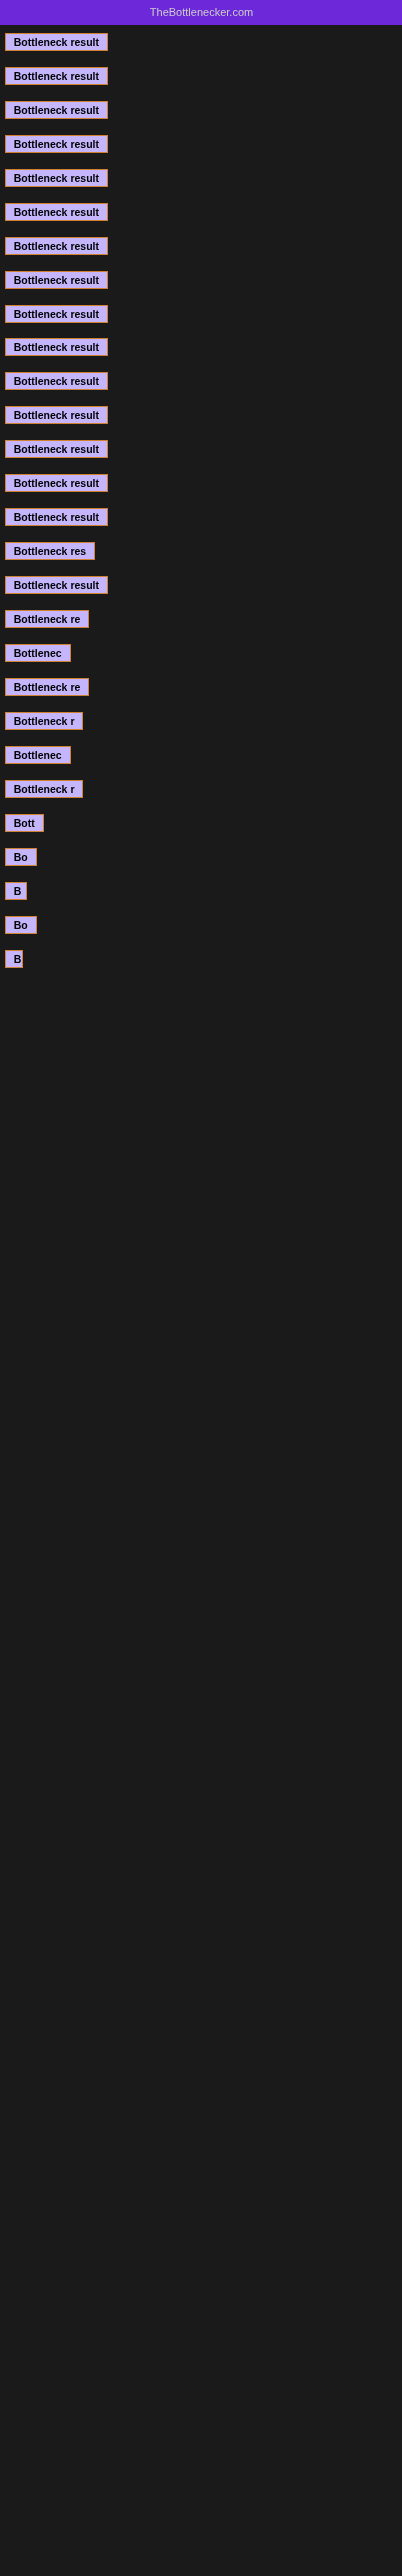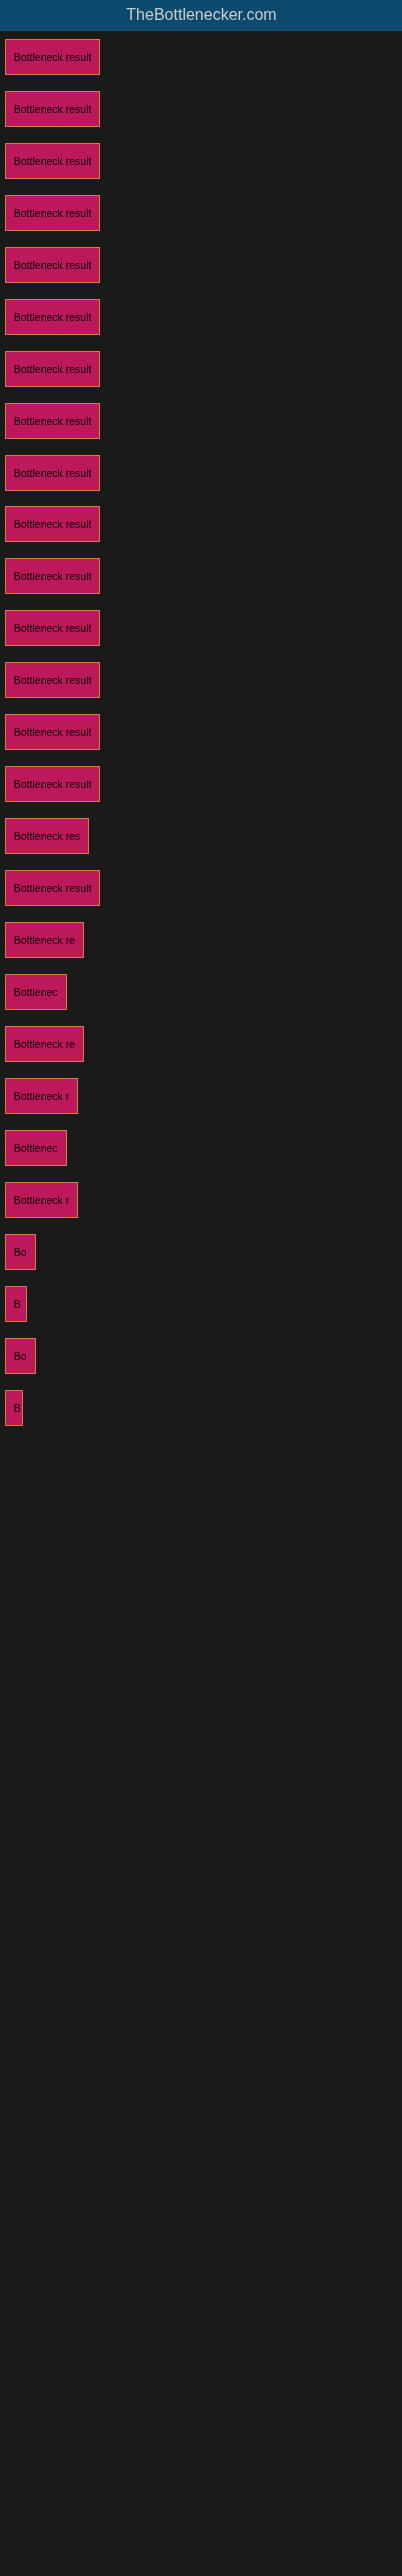--- a/index.html
+++ b/index.html
@@ -12,32 +12,32 @@
       width: 403px;
       min-height: 2576px;
       background-color: #1a1a1a;
       font-family: Arial, sans-serif;
       position: relative;
     }
 
     .page-title {
       text-align: center;
       color: #cccccc;
-      font-size: 16px;
+      font-size: 11px;
       padding: 6.4px 0;
-      background-color: #0c4a6e;
+      background-color: #6d28d9;
     }
 
     .bottleneck-item {
       margin: 4.8px 3.2px;
-      padding: 11px 8px;
-      background-color: #be185d;
+      padding: 2px 8px;
+      background-color: #c4b5fd;
       color: #000000;
       font-size: 10.5px;
-      font-weight: normal;
+      font-weight: bold;
       display: inline-block;
       border: 0.8px solid #d08030;
     }
 
     .row {
       padding: 3.2px 1.6px;
       min-height: 31px;
       display: flex;
       align-items: center;
     }
@@ -115,20 +115,23 @@
     <div class="row">
       <div class="bottleneck-item" style="max-width: 89px; overflow: hidden; white-space: nowrap;">Bottleneck r</div>
     </div>
     <div class="row">
       <div class="bottleneck-item" style="max-width: 76px; overflow: hidden; white-space: nowrap;">Bottlenec</div>
     </div>
     <div class="row">
       <div class="bottleneck-item" style="max-width: 87px; overflow: hidden; white-space: nowrap;">Bottleneck r</div>
     </div>
     <div class="row">
+      <div class="bottleneck-item" style="max-width: 48px; overflow: hidden; white-space: nowrap;">Bott</div>
+    </div>
+    <div class="row">
       <div class="bottleneck-item" style="max-width: 39px; overflow: hidden; white-space: nowrap;">Bo</div>
     </div>
     <div class="row">
       <div class="bottleneck-item" style="max-width: 22.5px; overflow: hidden; white-space: nowrap;">B</div>
     </div>
     <div class="row">
       <div class="bottleneck-item" style="max-width: 35px; overflow: hidden; white-space: nowrap;">Bo</div>
     </div>
     <div class="row">
       <div class="bottleneck-item" style="max-width: 14.5px; overflow: hidden; white-space: nowrap;">B</div>

